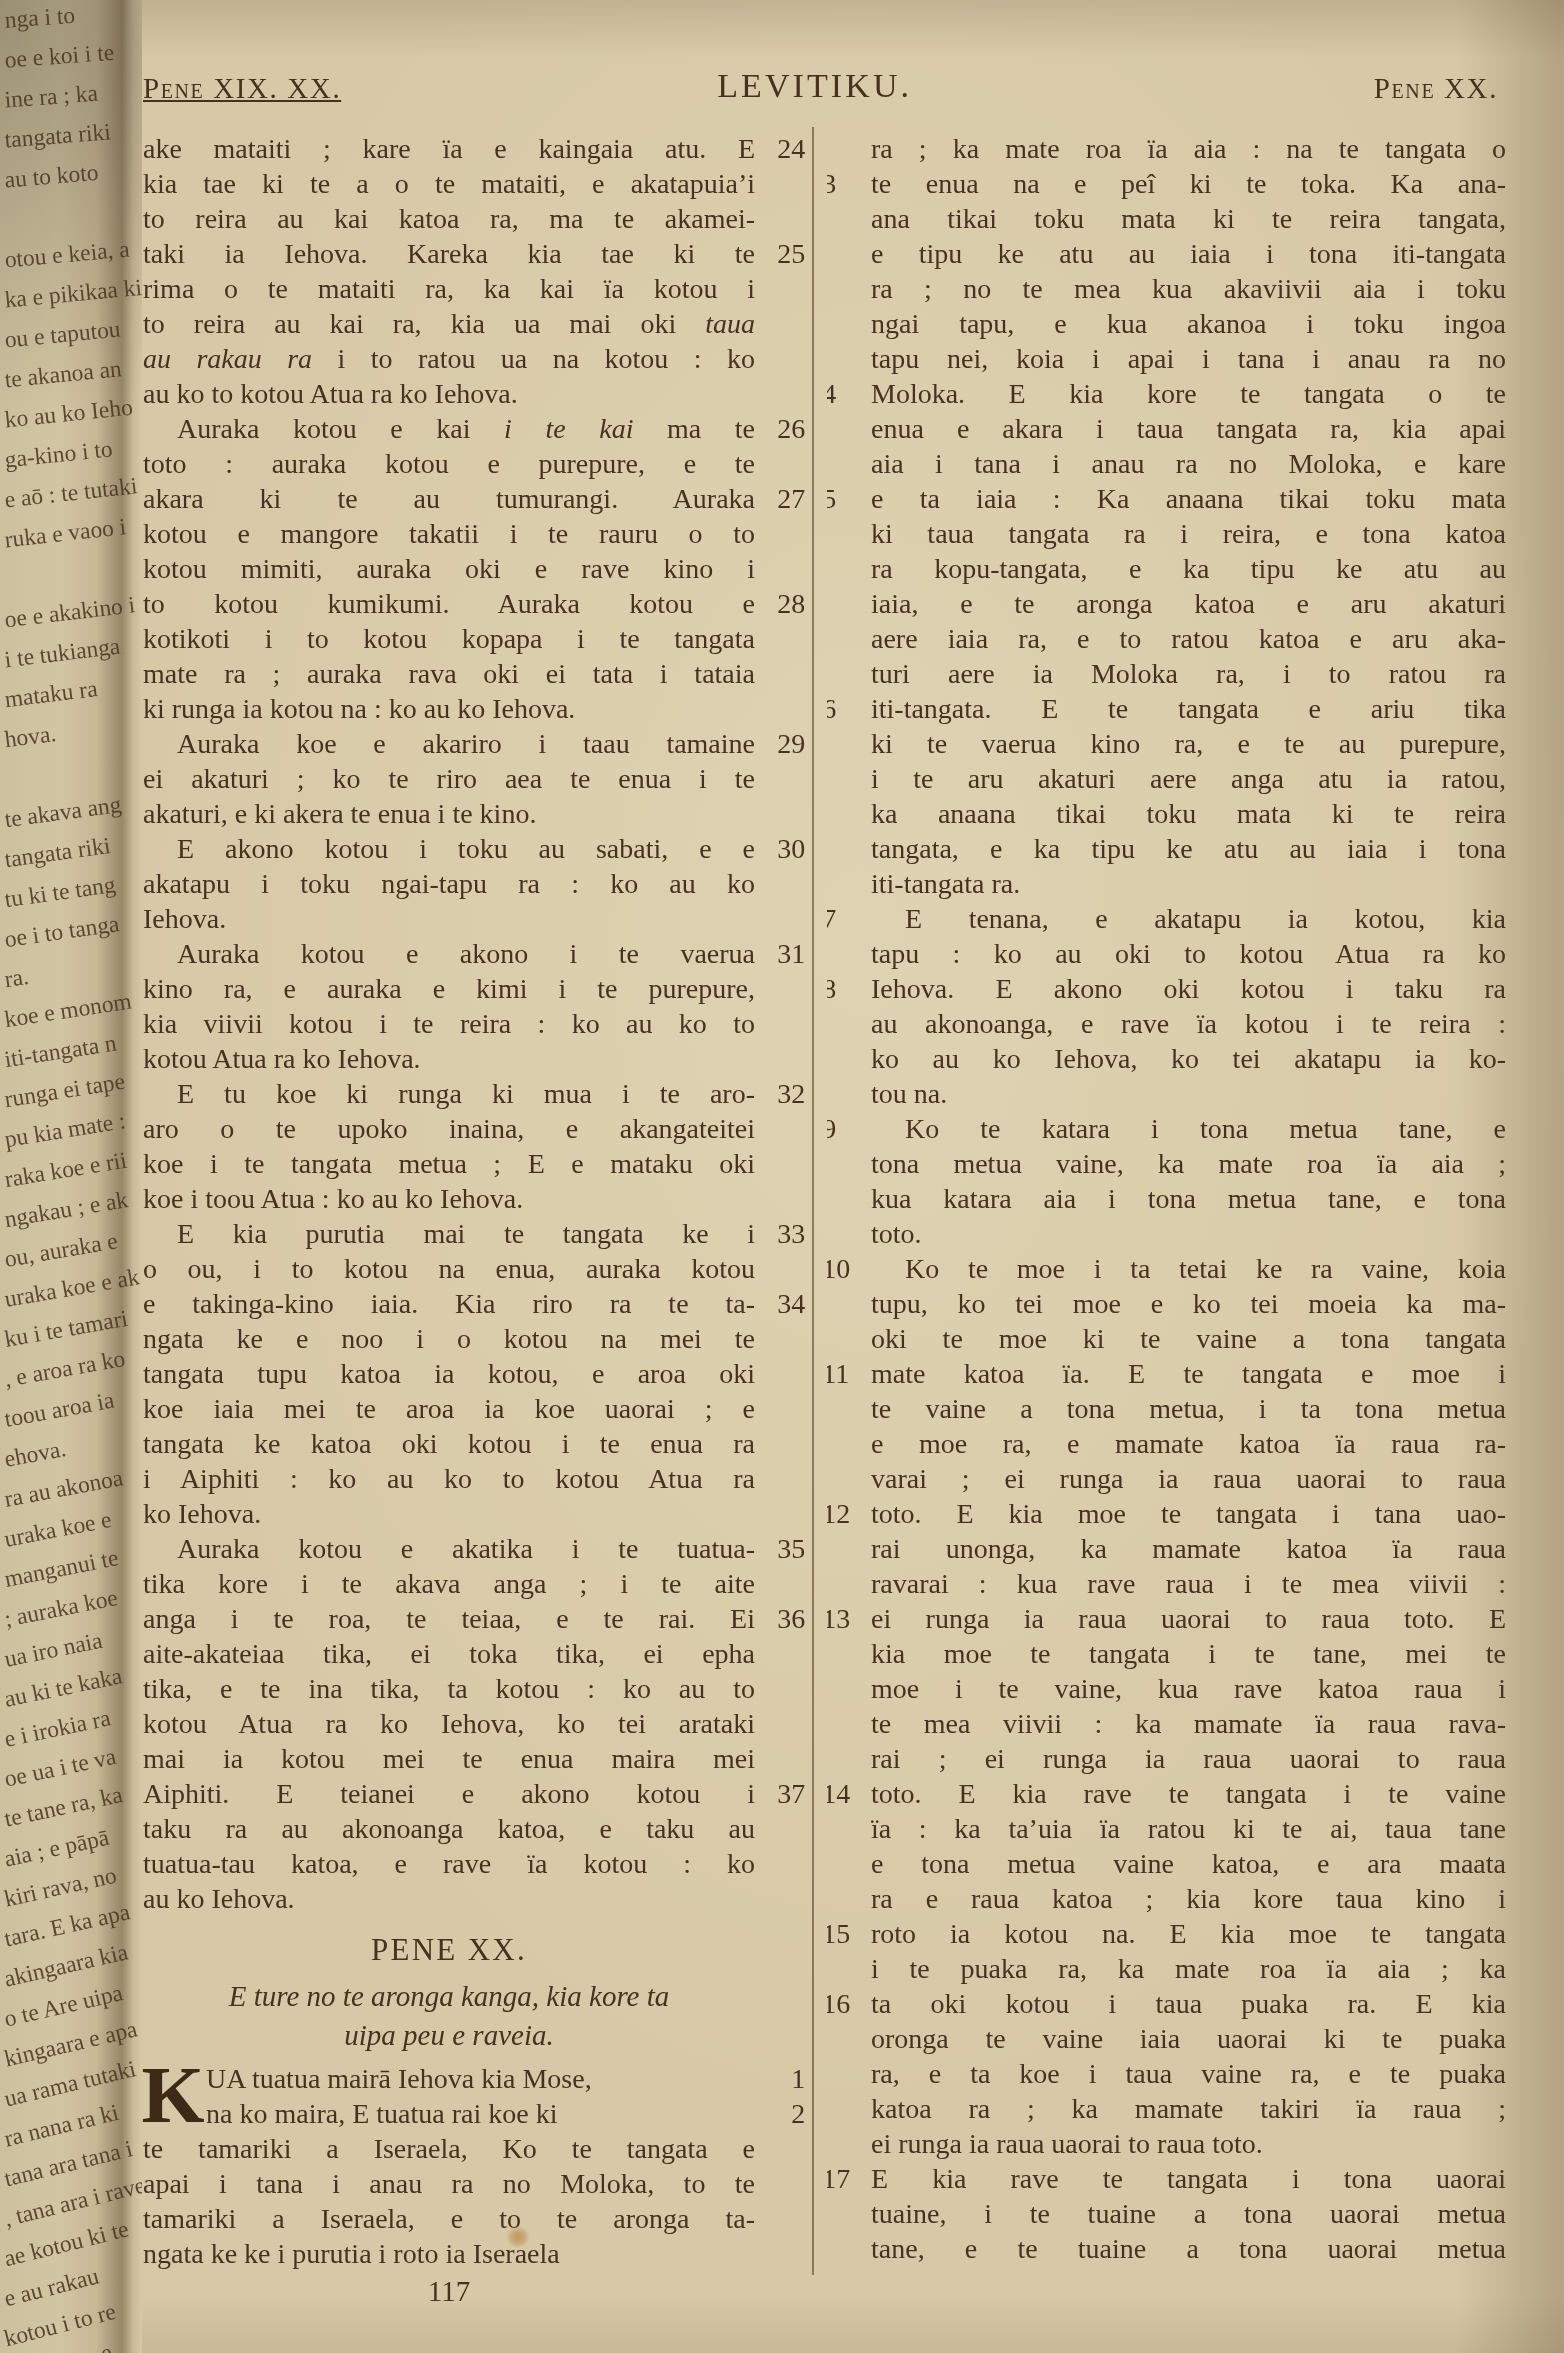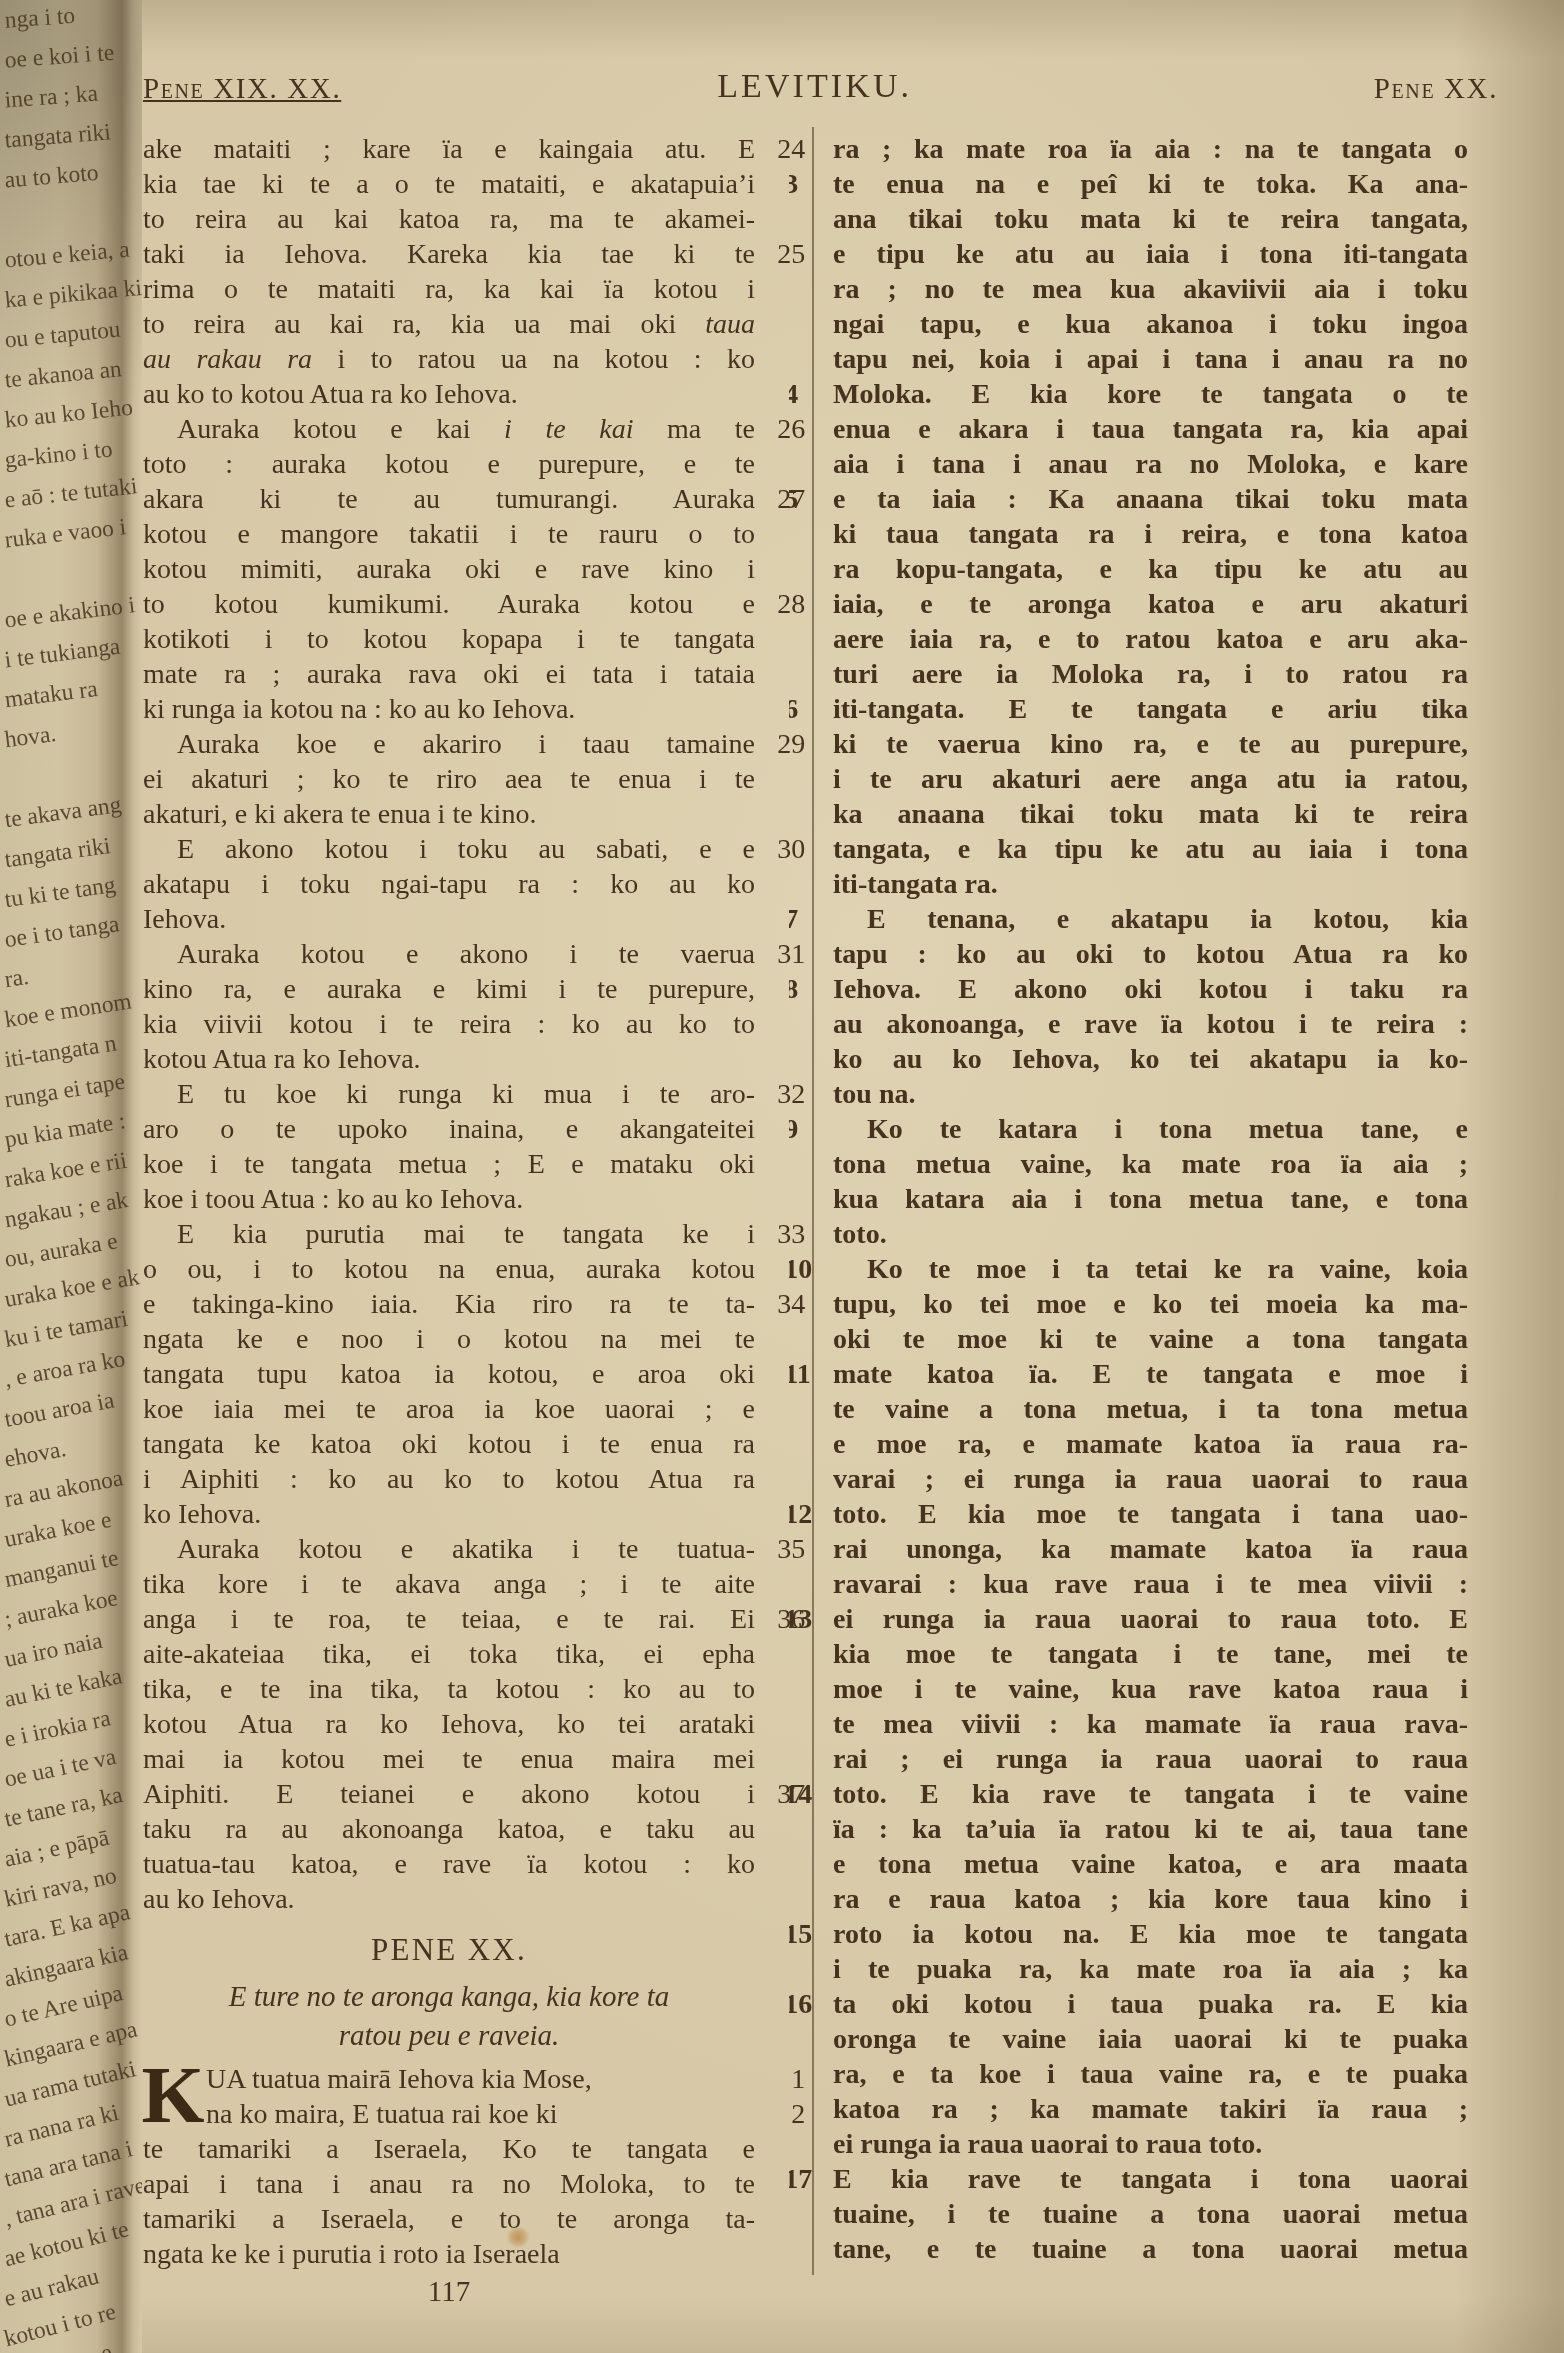--- a/index.html
+++ b/index.html
@@ -47,21 +47,21 @@
     font-size:34px;letter-spacing:3.1px;
   }
   
   #divider{
     position:absolute;left:812px;top:127px;width:1.6px;height:2148px;
     background:rgba(70,52,30,.55);
   }
   
   .col{position:absolute;top:131px;font-size:28px;}
   #col-left{left:143px;width:667px;}
-  #col-right{left:789px;width:679px;font-weight:bold;}
+  #col-right{left:827px;width:679px;}
   .ln{
     position:relative;height:35px;line-height:35px;
     text-align:justify;overflow:hidden;
   }
   .ln::after{content:"";display:inline-block;width:100%;height:0;}
   .ln.end{text-align:left;}
   .ln.end::after{display:none;}
   .ln.ind .txt{padding-left:34px;}
   #col-left .ln{padding-right:55px;}
   #col-right .ln{padding-left:44px;}
@@ -232,21 +232,21 @@
         <div class="ln"><span class="txt">Aiphiti.   E teianei e akono kotou i</span><span class="vn">37</span></div>
         <div class="ln"><span class="txt">taku ra au akonoanga katoa, e taku au</span></div>
         <div class="ln"><span class="txt">tuatua-tau katoa, e rave ïa kotou :  ko</span></div>
         <div class="ln end"><span class="txt">au ko Iehova.</span></div>
       </div>
 
     <div id="chapter-heading">PENE XX.</div>
 
     <div id="chapter-summary">
       <div>E ture no te aronga kanga, kia kore ta</div>
-      <div>ratou peu e raveia.</div>
+      <div>uipa peu e raveia.</div>
     </div>
 
     <div id="kpara" class="dcwrap">
       <span id="drop-cap">K</span>
     <div class="ln dc1"><span class="txt">UA tuatua mairā Iehova kia Mose,</span><span class="vn">1</span></div>
         <div class="ln dc2"><span class="txt">na ko maira, E tuatua rai koe ki</span><span class="vn">2</span></div>
         <div class="ln"><span class="txt">te tamariki a Iseraela, Ko te tangata e</span></div>
         <div class="ln"><span class="txt">apai i tana i anau ra no Moloka, to te</span></div>
         <div class="ln"><span class="txt">tamariki a Iseraela, e to te aronga ta-</span></div>
         <div class="ln end"><span class="txt">ngata ke ke i purutia i roto ia Iseraela</span></div>

